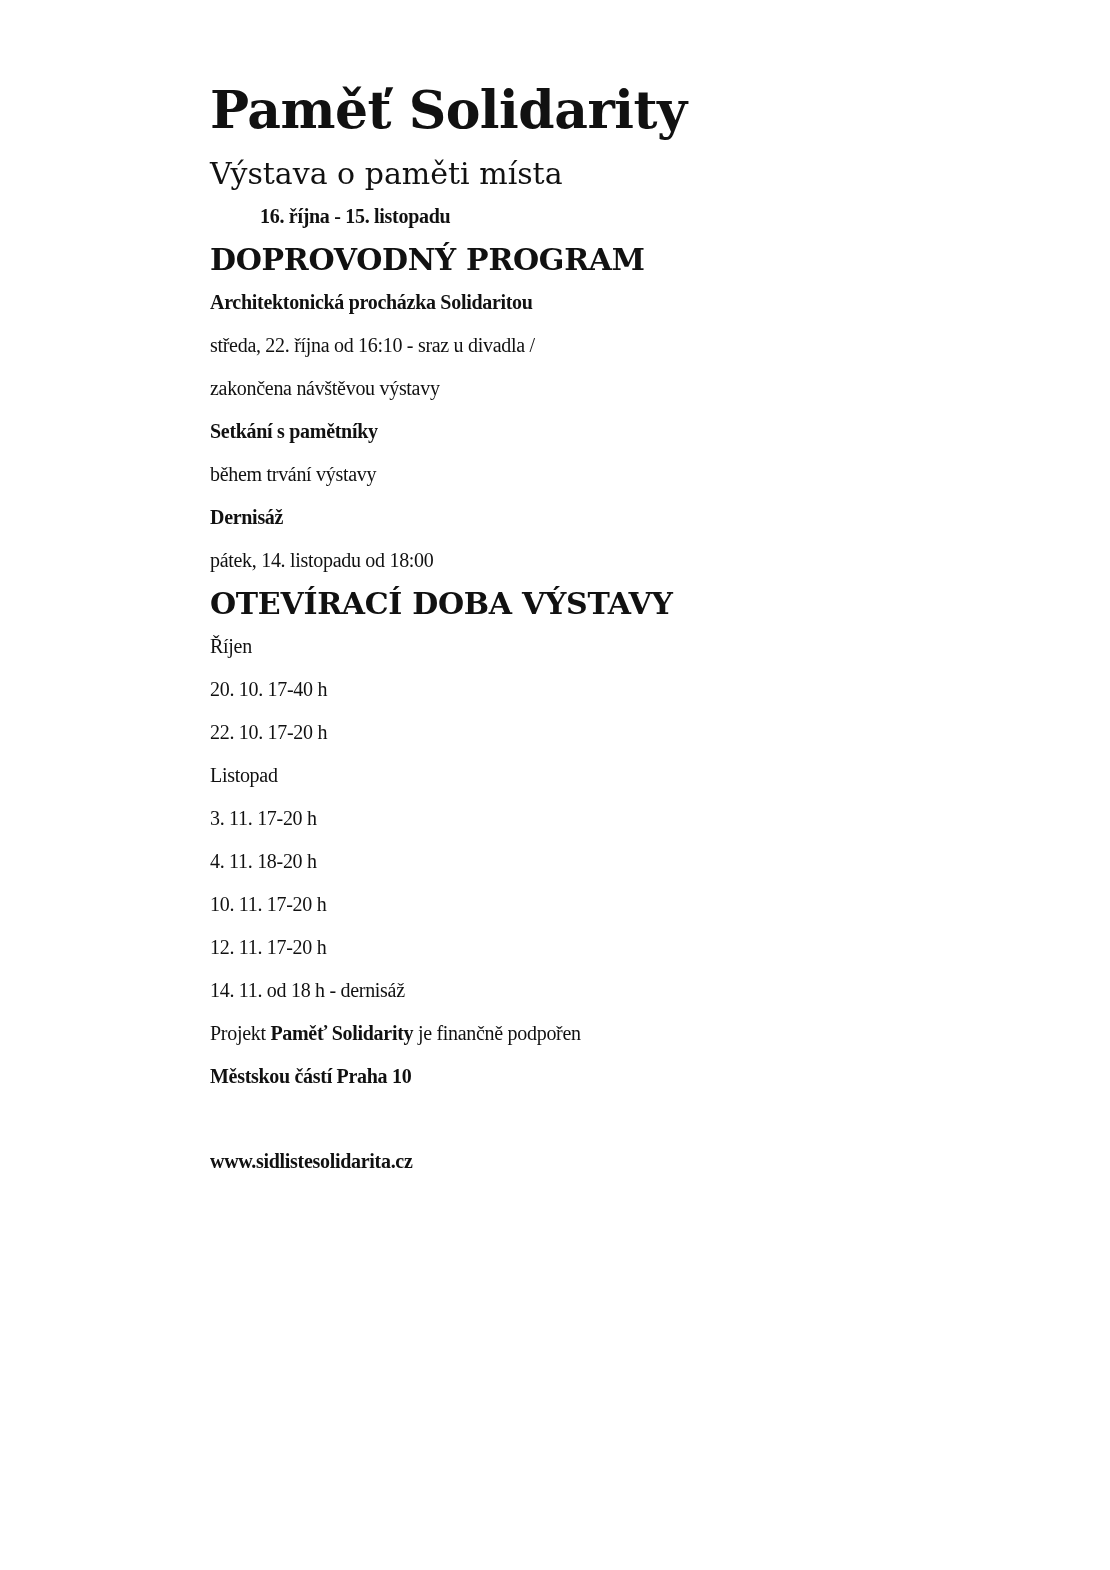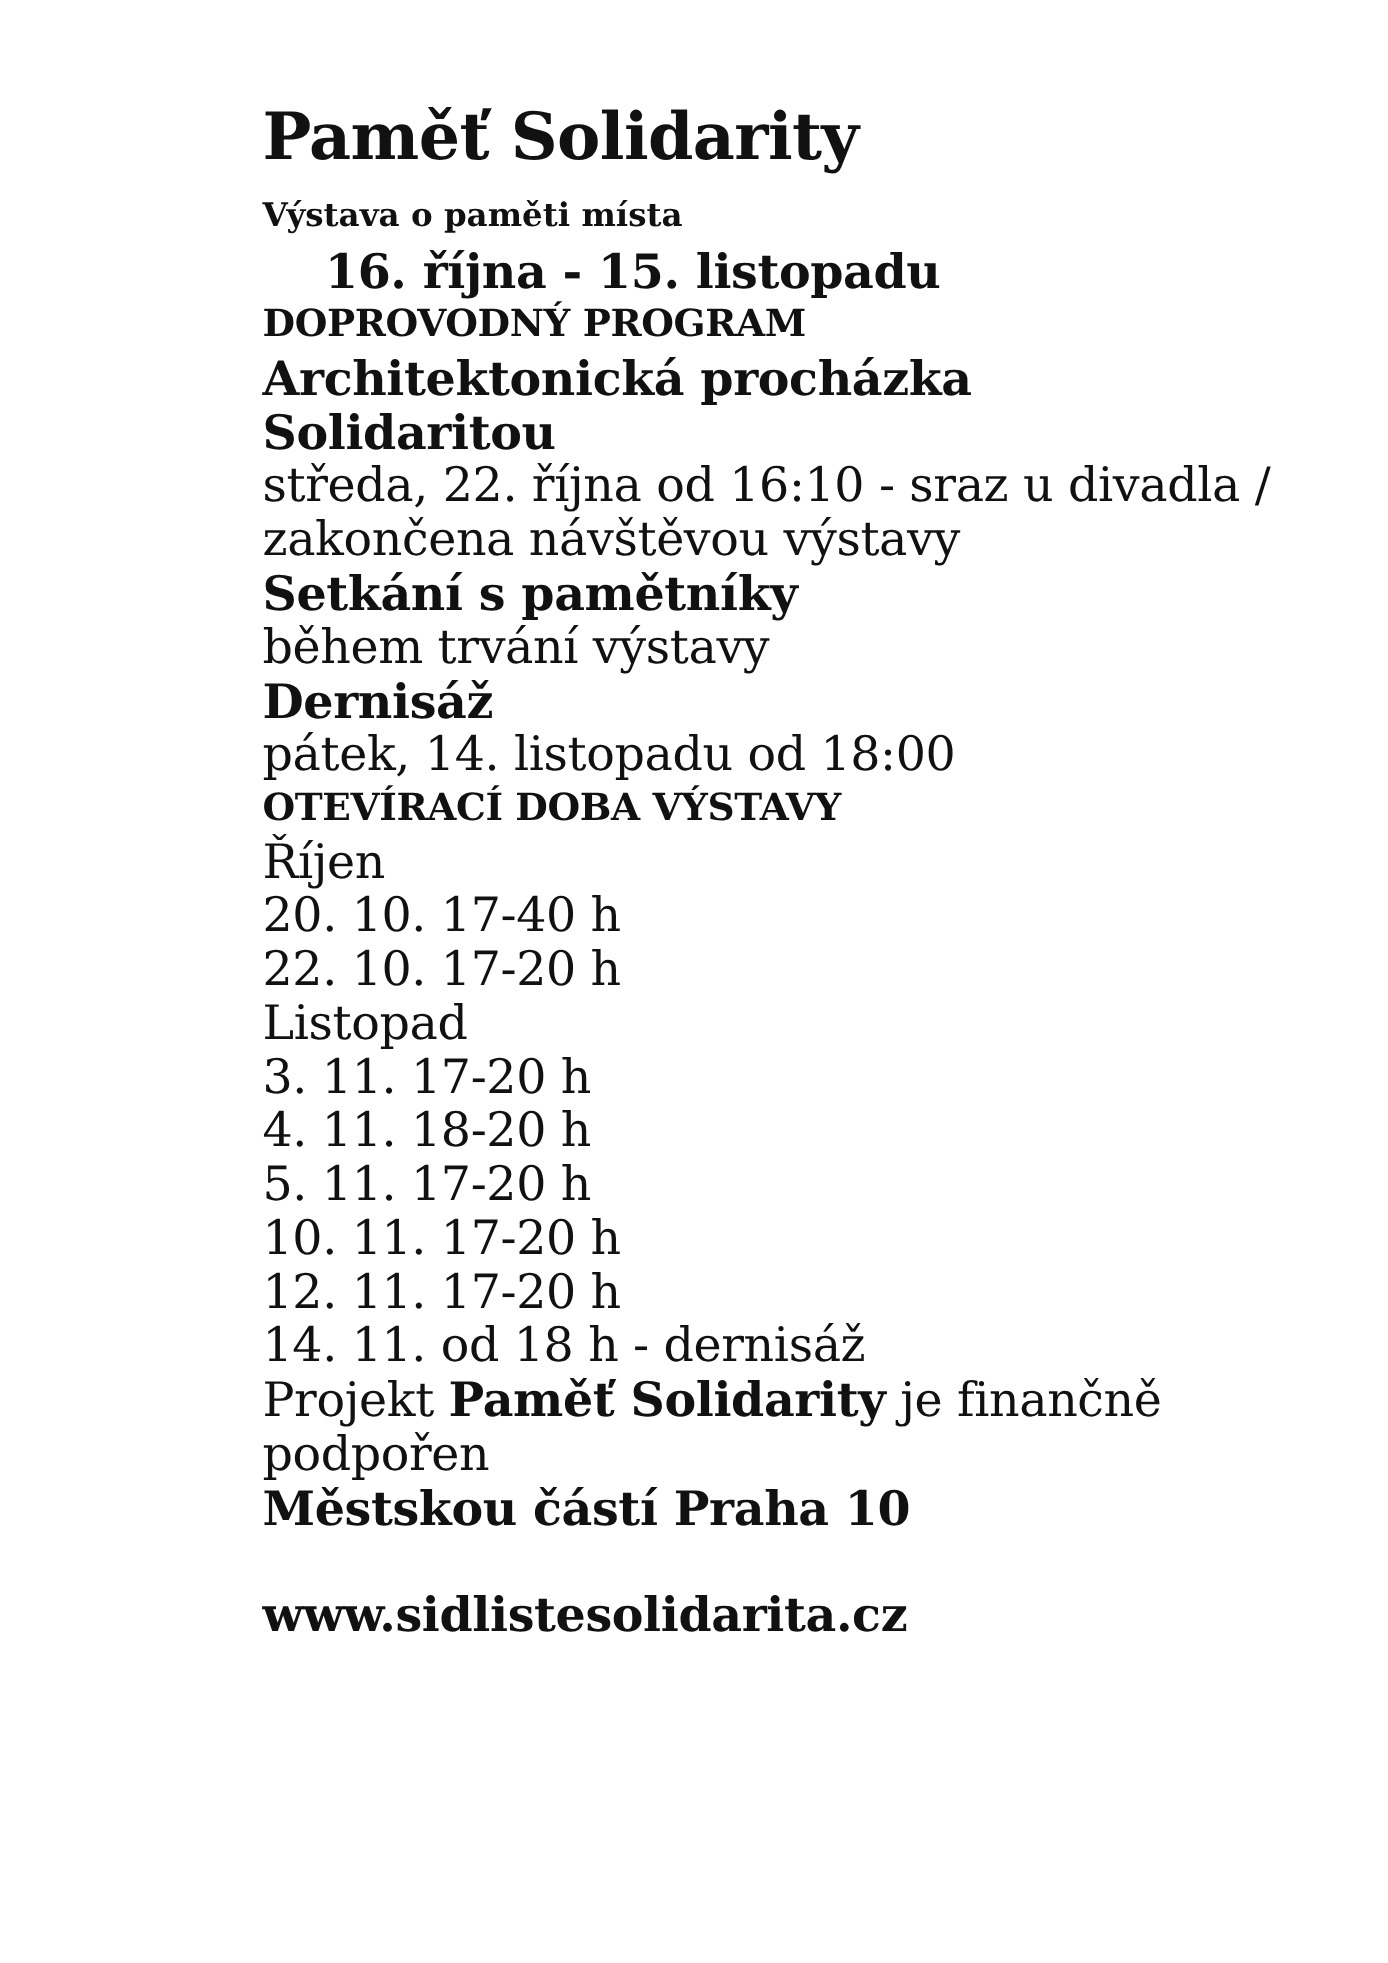--- a/index.html
+++ b/index.html
@@ -21,39 +21,40 @@
   }
   .page * { margin: 0; padding: 0; }
 
   h1.title {
     font-size: 52px;
     font-weight: bold;
     line-height: 1.15;
     letter-spacing: -0.5px;
   }
   .subtitle {
-    font-size: 26px;
-    font-weight: bold;
+    font-size: 30px;
+    font-weight: normal;
     line-height: 43px;
     margin-top: 12px;
   }
   section { margin-top: 36px; }
   section.website-sec { margin-top: 42px; }
 
   h2.sec-heading {
     font-size: 30px;
     font-weight: bold;
     line-height: 43px;
     letter-spacing: -0.3px;
   }
   p.line {
-    font-size: 38px;
+    font-size: 20px;
     font-weight: normal;
     line-height: 43px;
     letter-spacing: -0.3px;
+    font-family: Liberation Serif, serif;
   }
   p.line.bold { font-weight: bold; }
   p.line.indent { padding-left: 50px; }
   .inline-bold { font-weight: bold; }
 </style>
 </head>
 <body>
 
 <main class="page">
 
@@ -78,21 +79,20 @@
   </section>
 
   <section>
     <h2 class="sec-heading">OTEVÍRACÍ DOBA VÝSTAVY</h2>
     <p class="line">Říjen</p>
     <p class="line">20. 10. 17-40 h</p>
     <p class="line">22. 10. 17-20 h</p>
     <p class="line">Listopad</p>
     <p class="line">3. 11. 17-20 h</p>
     <p class="line">4. 11. 18-20 h</p>
-    <p class="line">5. 11. 17-20 h</p>
     <p class="line">10. 11. 17-20 h</p>
     <p class="line">12. 11. 17-20 h</p>
     <p class="line">14. 11. od 18 h - dernisáž</p>
   </section>
 
   <section>
     <p class="line"><span>Projekt </span><span class="inline-bold">Paměť Solidarity</span><span> je finančně podpořen</span></p>
     <p class="line bold">Městskou částí Praha 10</p>
   </section>
 

